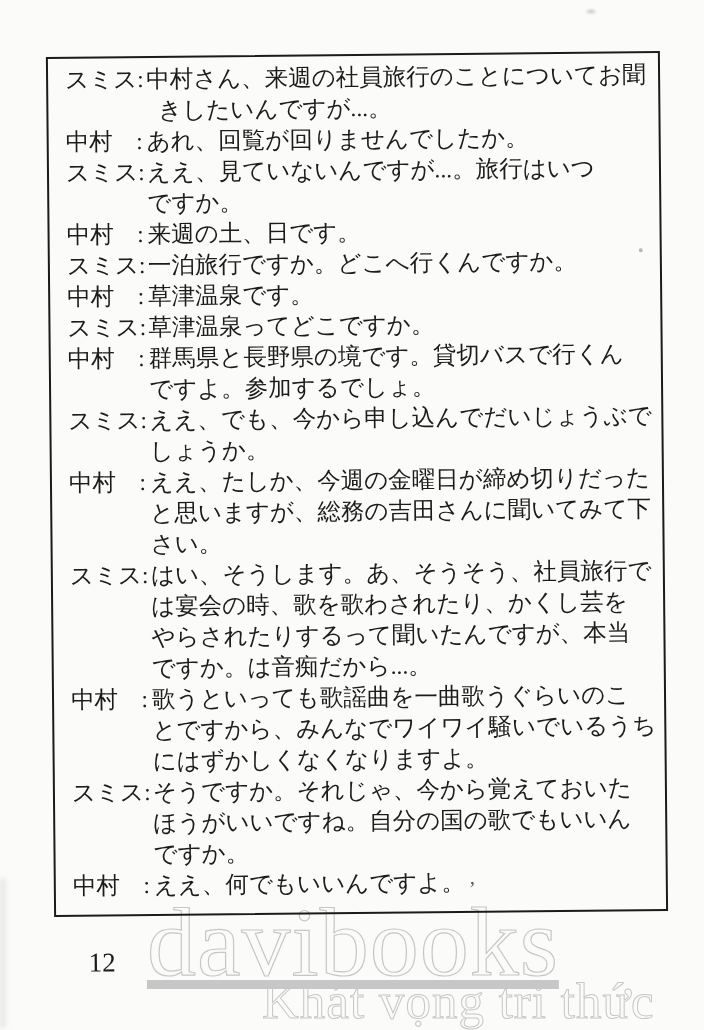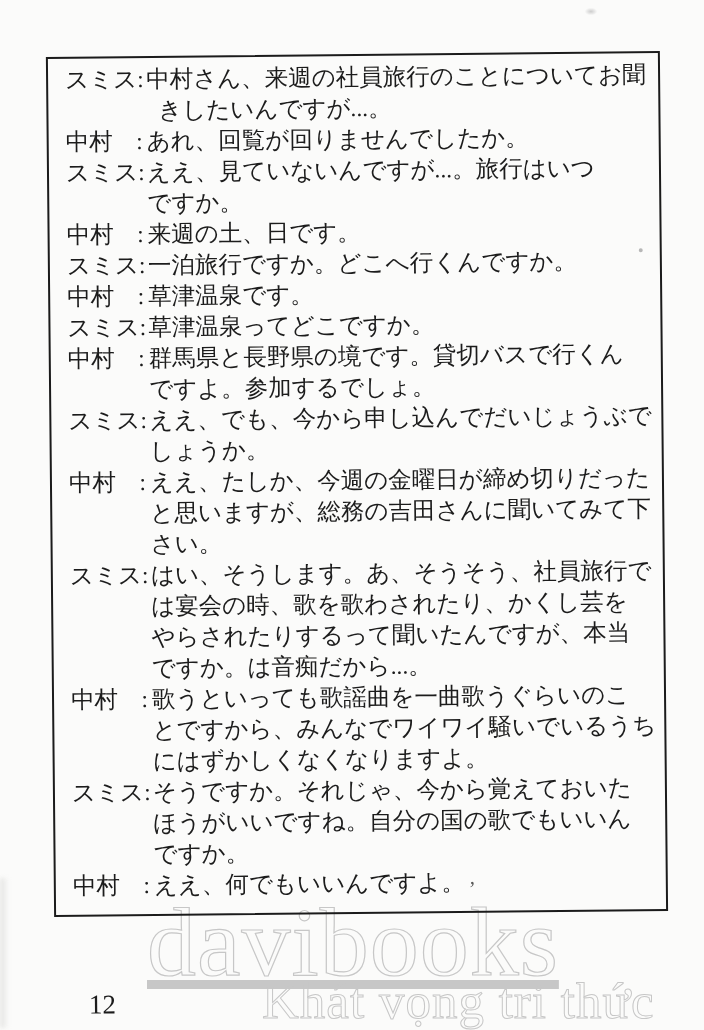--- a/index.html
+++ b/index.html
@@ -44,21 +44,21 @@
     flex:none;width:81px;
     font-size:23.5px;line-height:31px;color:var(--ink);
     white-space:nowrap;
   }
   .txt{flex:1;min-width:0;}
   .line{
     font-size:23.5px;line-height:31px;color:var(--ink);
     white-space:nowrap;
   }
   .page-number{
-    position:absolute;left:84px;top:988px;
+    position:absolute;left:84px;top:946px;
     font-size:27px;line-height:1.1;color:var(--ink);
   }
   
   .stray-comma{
     position:absolute;left:466px;top:866px;
     font-size:21px;color:#3c3c3c;opacity:.85;
   }
   .stray-dot{
     position:absolute;left:641px;top:251px;width:4px;height:4px;
     border-radius:50%;background:#8b8b8b;opacity:.6;

